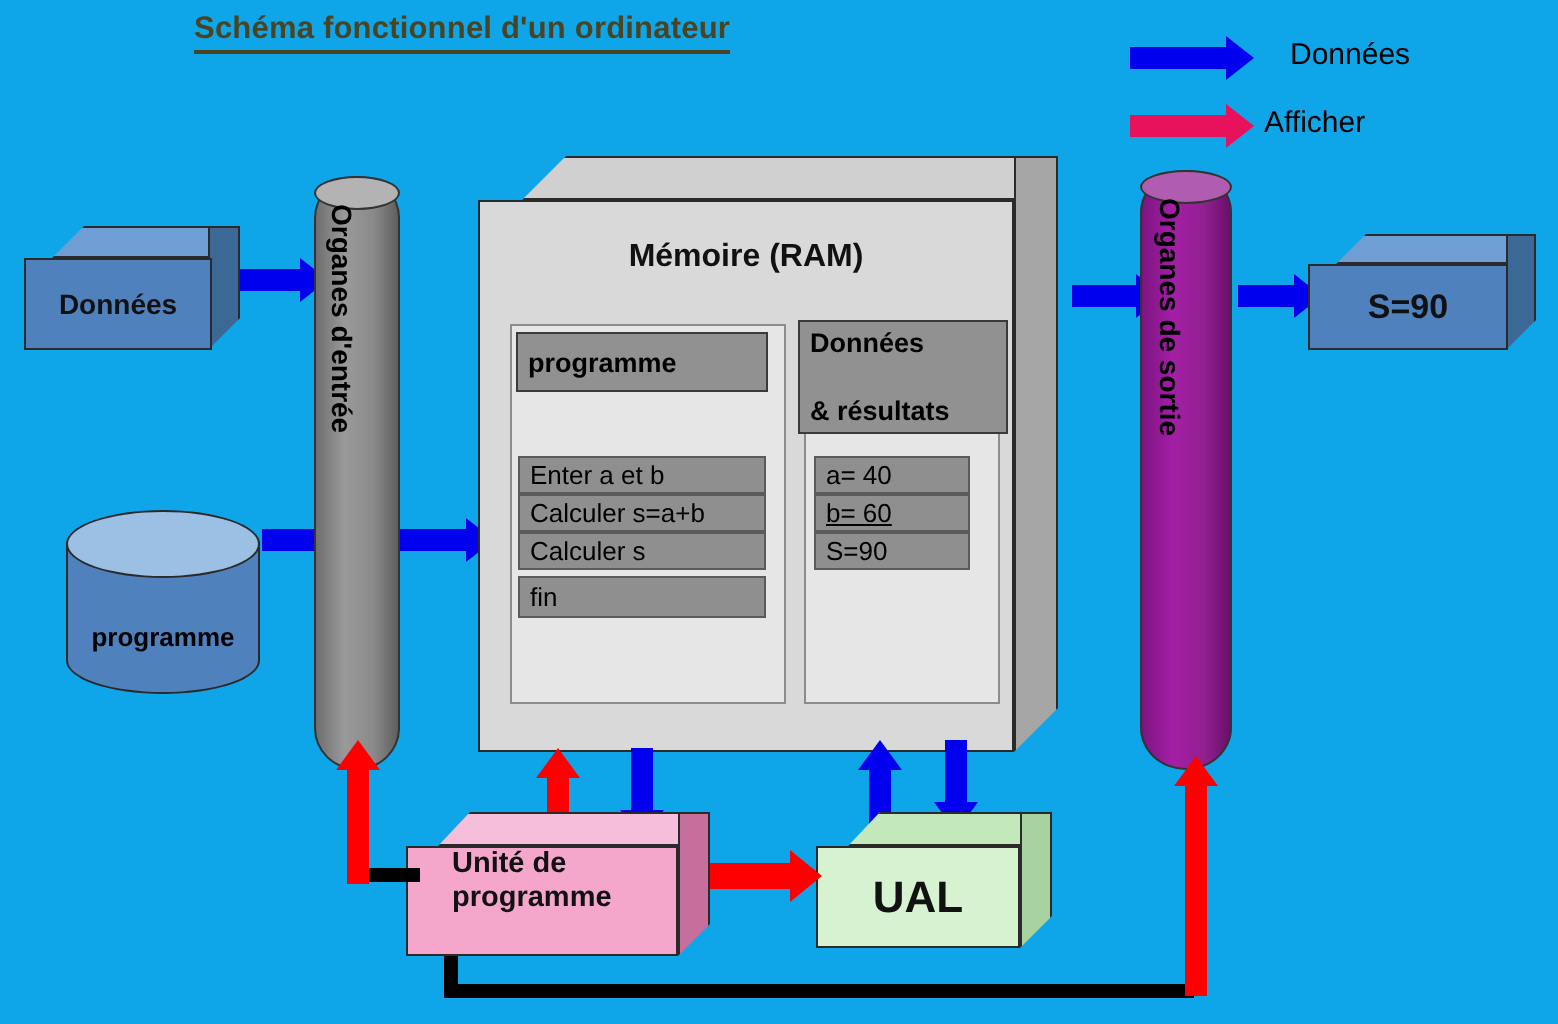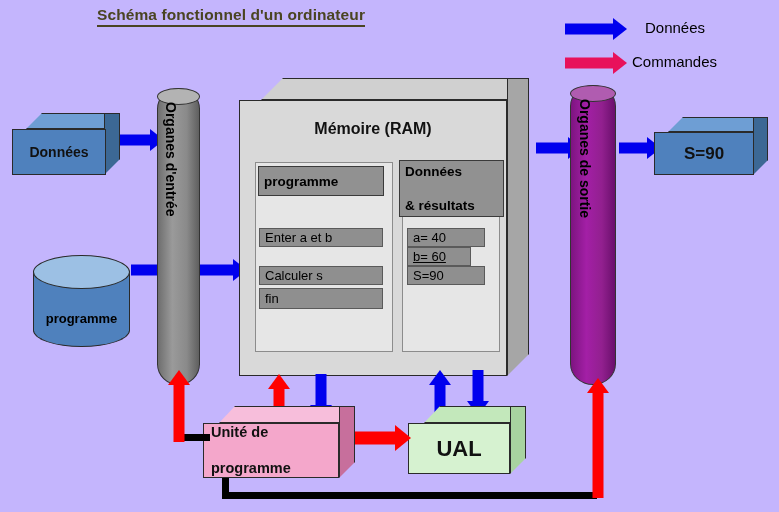--- a/index.html
+++ b/index.html
@@ -1,17 +1,17 @@
 <!DOCTYPE html>
 <html><head>
 <meta charset="utf-8">
 <style>
   html,body{margin:0;padding:0;background:#ffffff;}
   body{font-family:"Liberation Sans",sans-serif;}
-  #stage{position:relative;width:779px;height:512px;background:#c4b5fd;overflow:hidden;}
+  #stage{position:relative;width:779px;height:512px;background:#0ea5e9;overflow:hidden;}
 
   .abs{position:absolute;}
 
   
   #title{
     left:97px; top:6px;
     font-size:15.5px; font-weight:bold; color:#4a4422;
     border-bottom:2px solid #4a4422; padding-bottom:1px;
     letter-spacing:.1px; white-space:nowrap;
   }
@@ -105,21 +105,21 @@
   <div class="abs" style="left:565px;top:18px;width:70px;height:22px;">
     <div class="arrow-shaft-h blue" style="left:0;width:48px;"></div>
     <div class="arrow-head-r blue-r" style="left:48px;"></div>
   </div>
   <div class="abs legend-label" style="left:645px;top:19px;">Données</div>
 
   <div class="abs" style="left:565px;top:52px;width:70px;height:22px;">
     <div class="arrow-shaft-h crimson" style="left:0;width:48px;"></div>
     <div class="arrow-head-r crimson-r" style="left:48px;"></div>
   </div>
-  <div class="abs legend-label" style="left:632px;top:53px;">Commandes</div>
+  <div class="abs legend-label" style="left:632px;top:53px;">Afficher</div>
 
   <div class="box3d" style="left:12px;top:113px;width:108px;height:62px;">
     <div class="top bb-top" style="left:14px;top:0;width:94px;height:16px;
          clip-path:polygon(16px 0,100% 0,calc(100% - 16px) 100%,0 100%);"></div>
     <div class="side bb-side" style="right:0;top:0;width:16px;height:62px;
          clip-path:polygon(0 0,100% 0,100% calc(100% - 16px),0 100%);"></div>
     <div class="face bb-front" style="left:0;bottom:0;width:94px;height:46px;font-size:14px;">Données</div>
   </div>
 
   <div class="abs" style="left:120px;top:129px;width:45px;height:22px;">
@@ -155,31 +155,32 @@
     <div class="side mb-side" style="right:0;top:0;width:22px;height:298px;
          clip-path:polygon(0 0,100% 0,100% calc(100% - 22px),0 100%);"></div>
     <div class="face mb-front" style="left:0;bottom:0;width:268px;height:276px;
          align-items:flex-start;justify-content:center;"></div>
 
     <div class="abs" style="left:0;top:42px;width:268px;text-align:center;font-weight:bold;font-size:16px;color:#111;">Mémoire (RAM)</div>
 
     <div class="mempanel" style="left:16px;top:84px;width:138px;height:190px;"></div>
     <div class="memhdr" style="left:19px;top:88px;width:126px;height:30px;display:flex;align-items:center;">programme</div>
     <div class="memrow" style="left:20px;top:150px;width:124px;height:19px;">Enter a et b</div>
+    <div class="memrow" style="left:20px;top:169px;width:124px;height:19px;">Calculer s=a+b</div>
     <div class="memrow" style="left:20px;top:188px;width:124px;height:19px;">Calculer s</div>
     <div class="memrow" style="left:20px;top:210px;width:124px;height:21px;">fin</div>
 
     <div class="mempanel" style="left:163px;top:84px;width:98px;height:190px;"></div>
     <div class="memhdr" style="left:160px;top:82px;width:105px;height:57px;
          display:flex;flex-direction:column;justify-content:space-between;padding:3px 5px;">
       <span>Données</span>
       <span>&amp; résultats</span>
     </div>
     <div class="memrow" style="left:168px;top:150px;width:78px;height:19px;">a= 40</div>
-    <div class="memrow" style="left:168px;top:169px;width:64px;height:19px;text-decoration:underline;">b= 60</div>
+    <div class="memrow" style="left:168px;top:169px;width:78px;height:19px;text-decoration:underline;">b= 60</div>
     <div class="memrow" style="left:168px;top:188px;width:78px;height:19px;">S=90</div>
   </div>
 
   <div class="abs" style="left:536px;top:137px;width:50px;height:22px;">
     <div class="arrow-shaft-h blue" style="left:0;width:32px;"></div>
     <div class="arrow-head-r blue-r" style="left:32px;"></div>
   </div>
 
   <div class="cyl" style="left:570px;top:85px;width:46px;height:300px;">
     <div class="body purple-body"></div>
@@ -219,21 +220,21 @@
     <div class="arrow-shaft-v blue" style="top:0;height:31px;"></div>
     <div class="arrow-head-d blue-d" style="top:31px;"></div>
   </div>
 
   <div class="box3d" style="left:203px;top:406px;width:152px;height:72px;">
     <div class="top pb-top" style="left:16px;top:0;width:136px;height:17px;
          clip-path:polygon(16px 0,100% 0,calc(100% - 16px) 100%,0 100%);"></div>
     <div class="side pb-side" style="right:0;top:0;width:16px;height:72px;
          clip-path:polygon(0 0,100% 0,100% calc(100% - 16px),0 100%);"></div>
     <div class="face pb-front" style="left:0;bottom:0;width:136px;height:55px;
-         flex-direction:column;align-items:flex-start;justify-content:space-between;padding-left:7px;font-size:14.5px;">
+         flex-direction:column;align-items:flex-start;justify-content:flex-start;padding-left:22px;font-size:14.5px;">
       <span>Unité de</span>
       <span>programme</span>
     </div>
   </div>
 
   <div class="box3d" style="left:408px;top:406px;width:118px;height:68px;">
     <div class="top gb-top" style="left:16px;top:0;width:102px;height:17px;
          clip-path:polygon(16px 0,100% 0,calc(100% - 16px) 100%,0 100%);"></div>
     <div class="side gb-side" style="right:0;top:0;width:16px;height:68px;
          clip-path:polygon(0 0,100% 0,100% calc(100% - 16px),0 100%);"></div>

